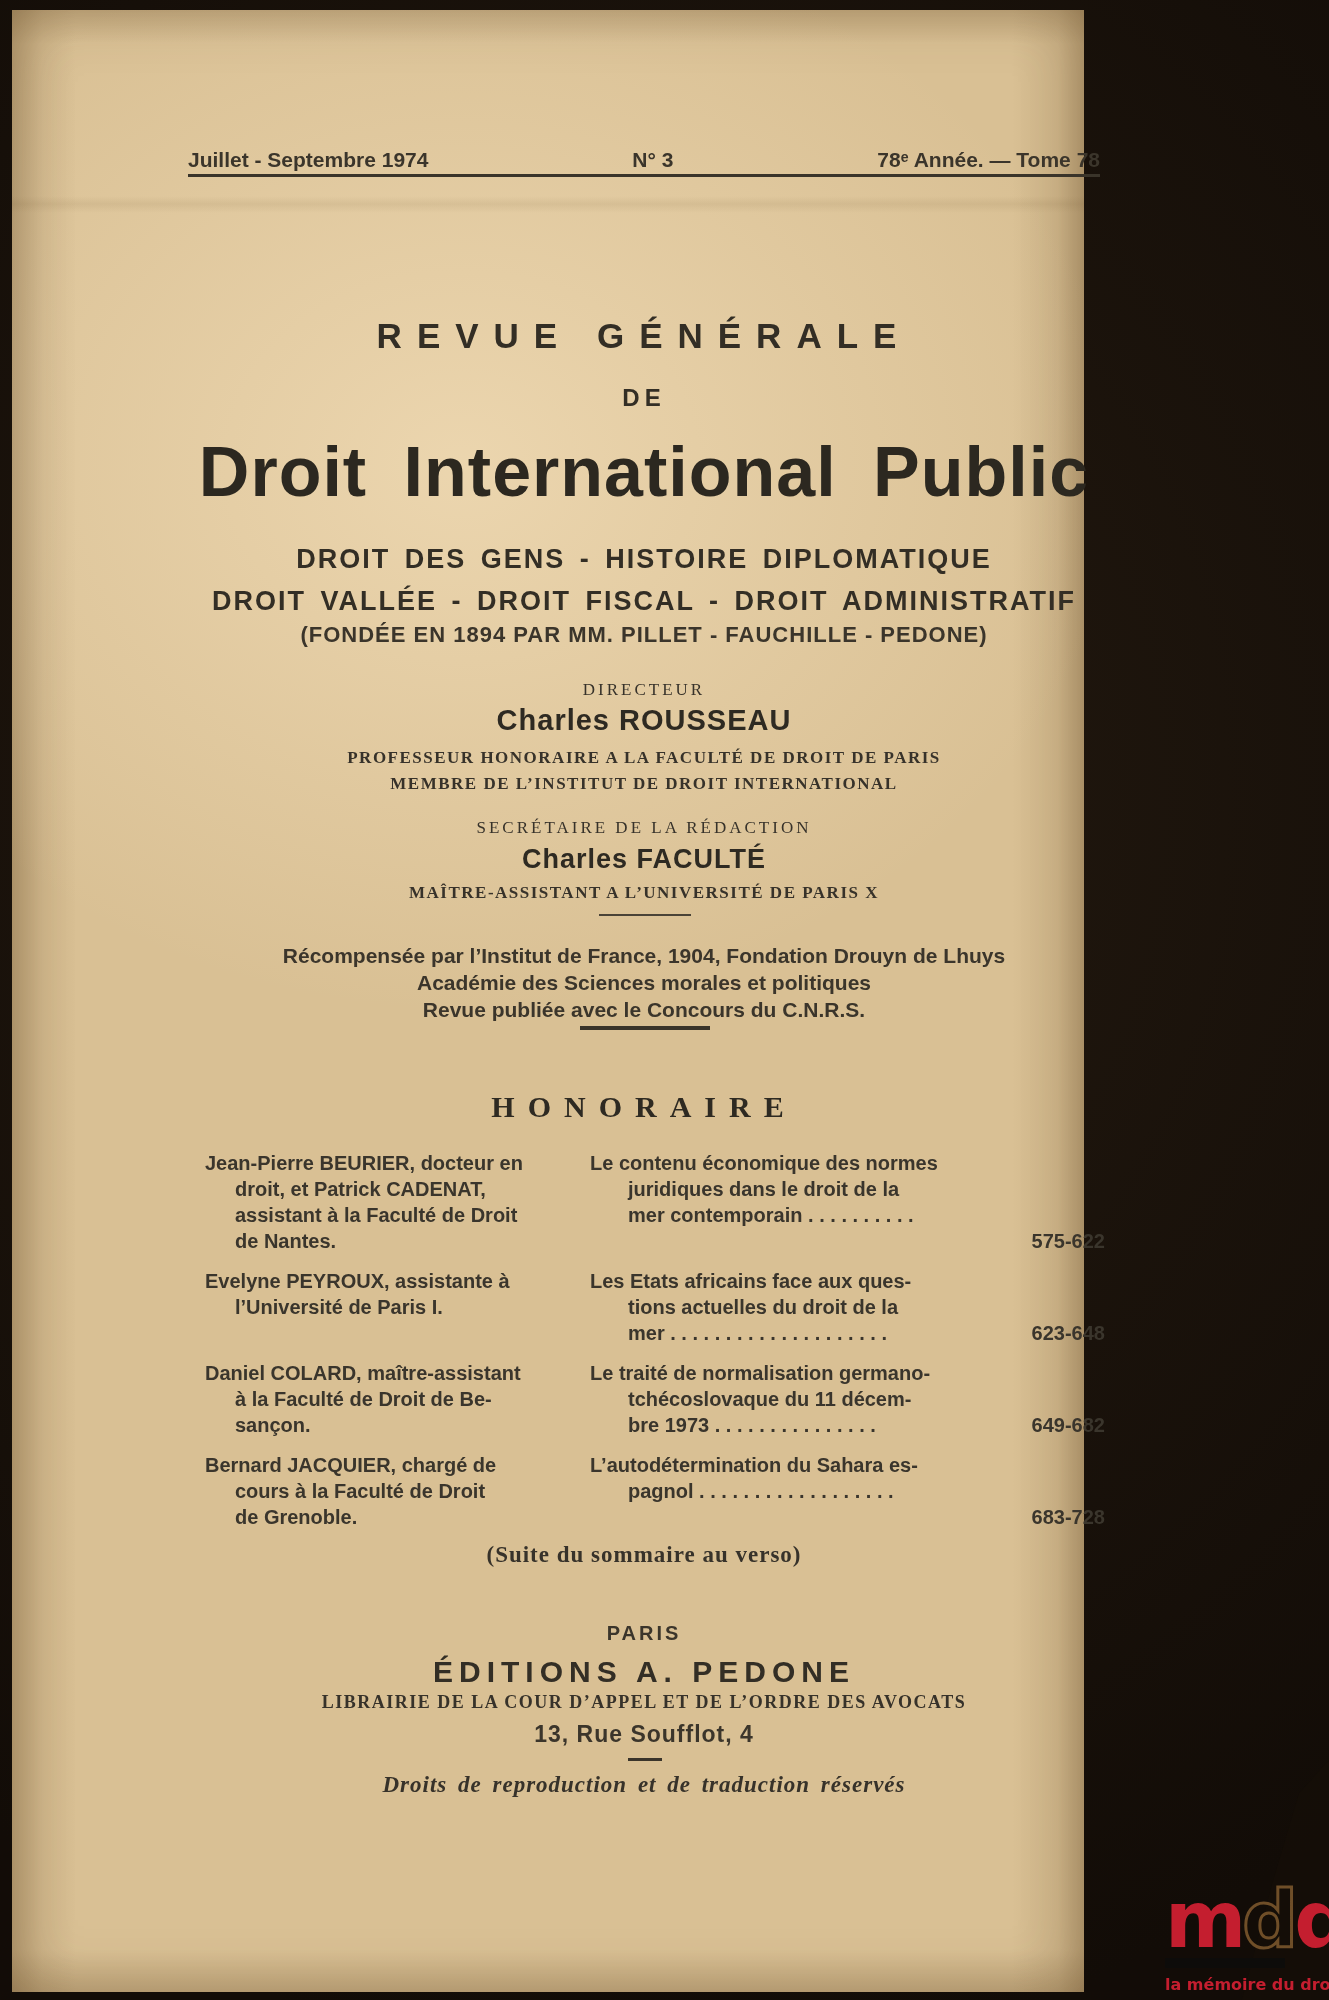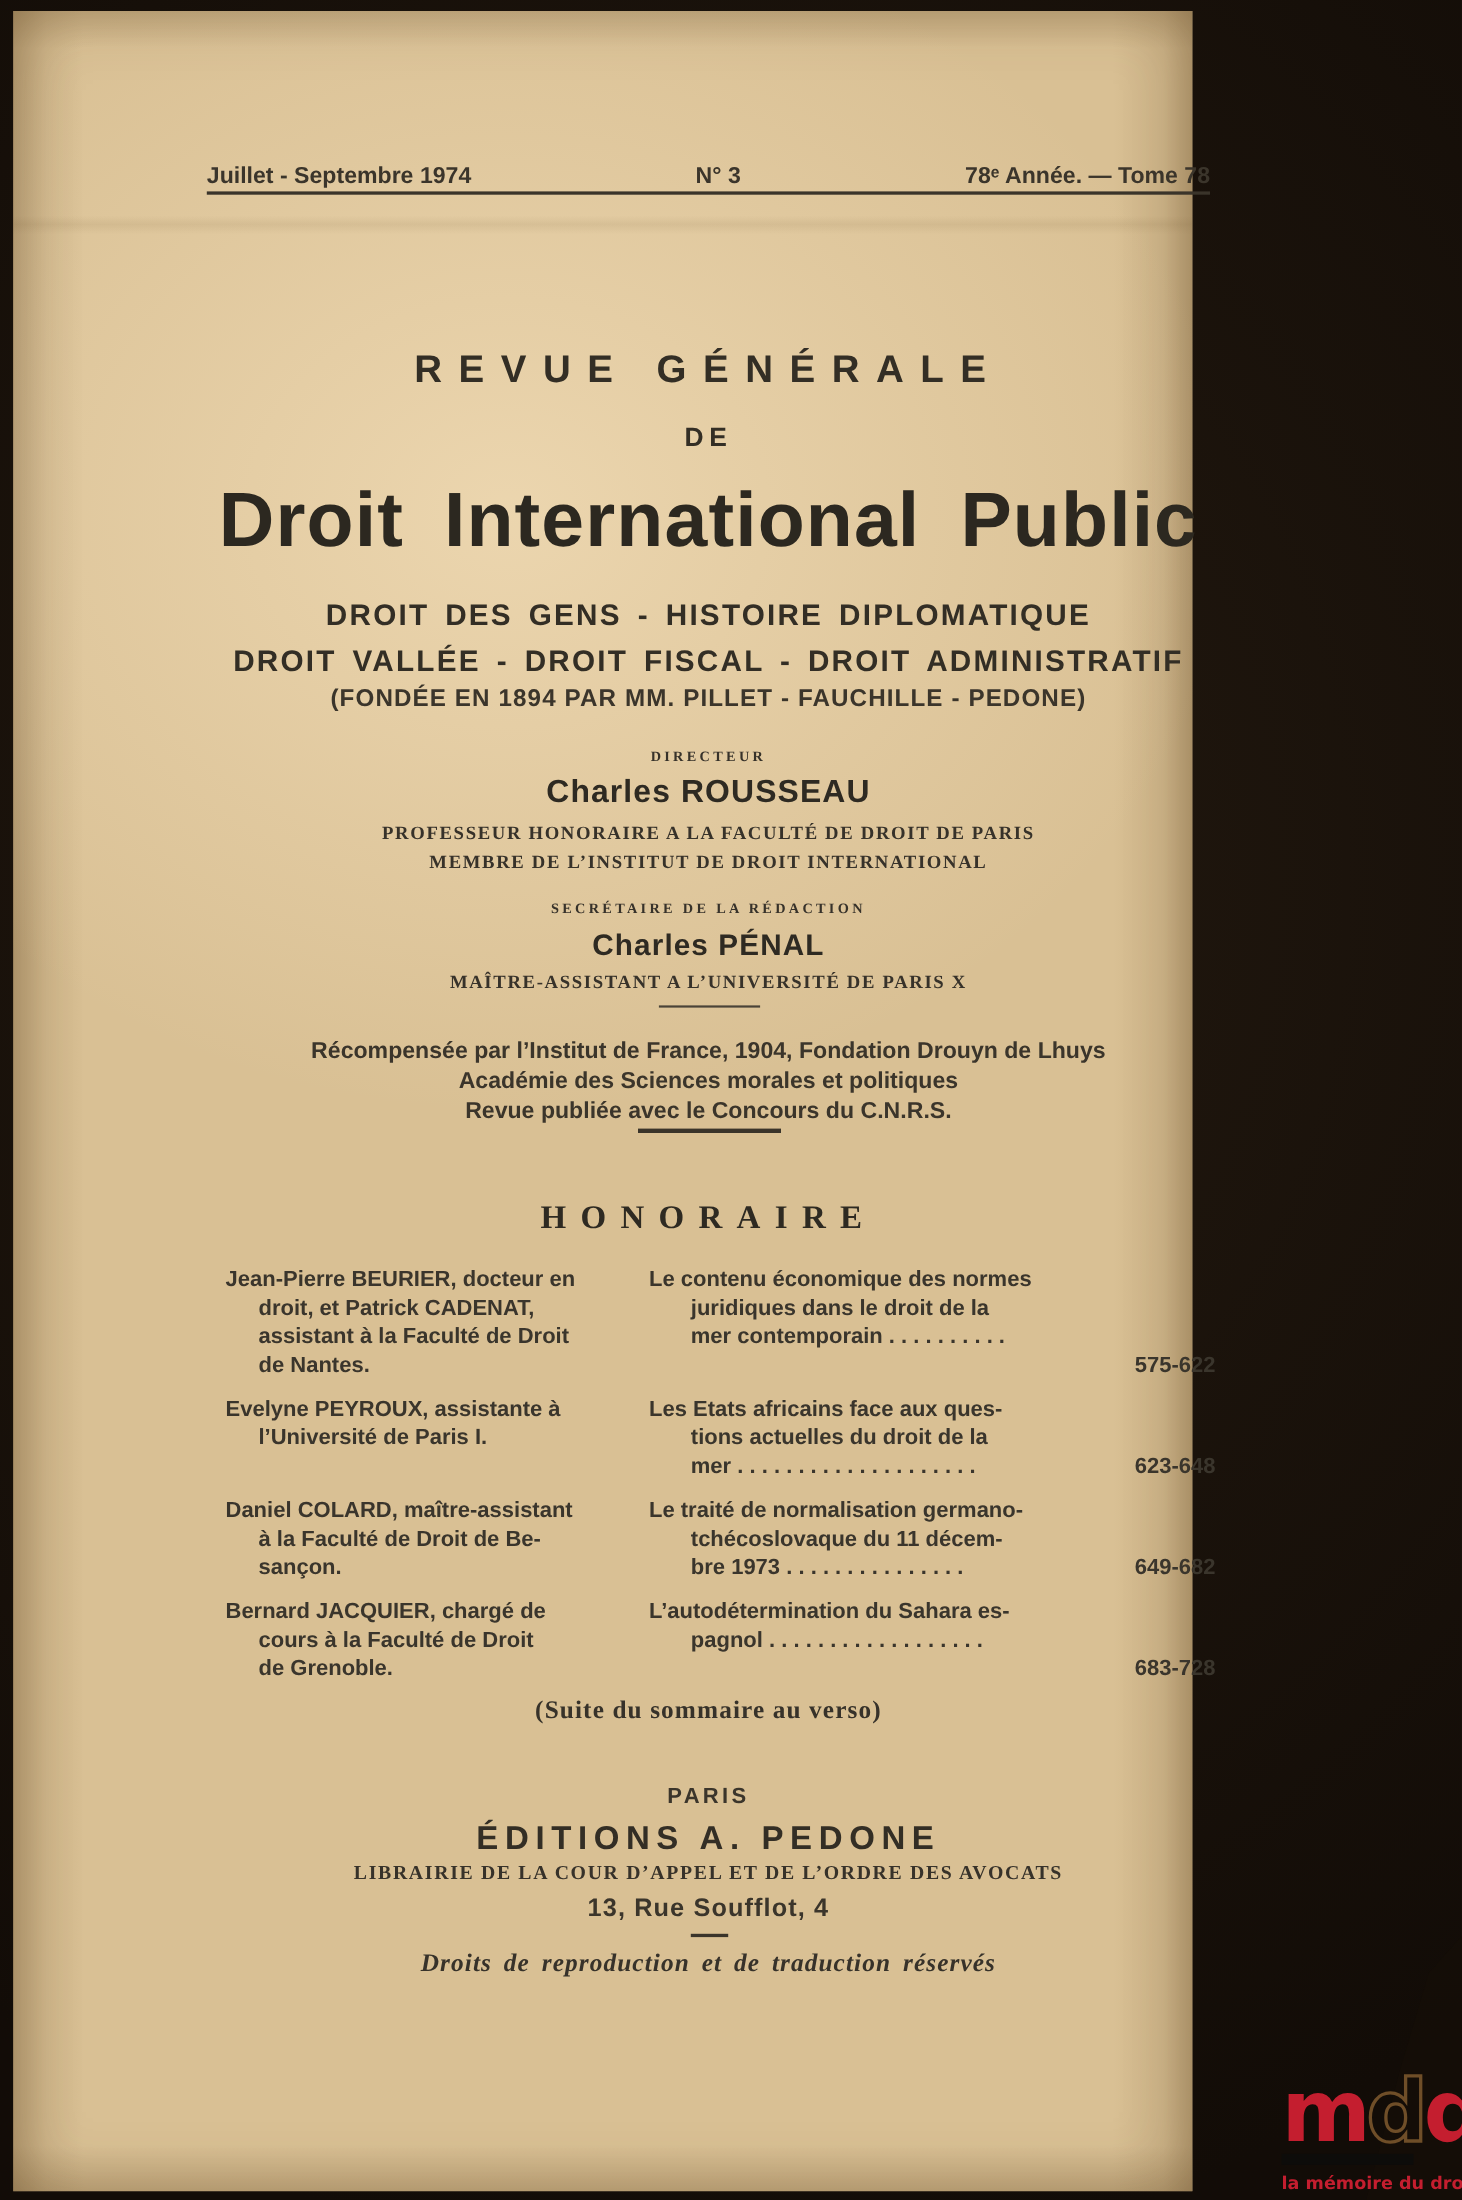--- a/index.html
+++ b/index.html
@@ -39,21 +39,21 @@
   .hdr-rule{top:164px;left:176px;width:912px;height:3px;background:#3a342a;}
 
   
   .series1{top:306px;font-weight:700;font-size:35px;letter-spacing:15px;color:#332e25;}
   .series2{top:374px;font-weight:700;font-size:24px;letter-spacing:5px;color:#332e25;}
   .maintitle{top:424px;font-weight:700;font-size:70px;line-height:1.1;letter-spacing:1px;word-spacing:16px;color:#2c2820;}
   .fields{top:528px;font-weight:700;font-size:27px;line-height:42px;letter-spacing:2px;word-spacing:5px;color:#332e25;}
   .founded{top:612px;font-weight:700;font-size:22px;letter-spacing:1px;color:#3b352b;}
 
   
-  .role{font-family:"Liberation Serif","DejaVu Serif",serif;font-weight:700;font-size:13px;letter-spacing:3px;color:#37322a;}
+  .role{font-family:"Liberation Serif","DejaVu Serif",serif;font-weight:400;font-size:17px;letter-spacing:3px;color:#37322a;}
   .d-role{top:670px;}
   .d-name{top:694px;font-weight:700;font-size:29px;letter-spacing:1px;color:#2e2a22;}
   .d-titles{top:735px;font-family:"Liberation Serif","DejaVu Serif",serif;font-weight:700;font-size:17px;line-height:26px;letter-spacing:1.5px;color:#37322a;}
   .s-role{top:808px;}
   .s-name{top:834px;font-weight:700;font-size:27px;letter-spacing:1px;color:#2e2a22;}
   .s-titles{top:870px;font-family:"Liberation Serif","DejaVu Serif",serif;font-weight:700;font-size:17px;line-height:26px;letter-spacing:1.5px;color:#37322a;}
   .rule-xs{top:904px;left:587px;width:92px;height:2px;background:#4a4337;}
 
   
   .awards{top:932px;font-weight:700;font-size:21px;line-height:27px;color:#3b352b;}
@@ -105,21 +105,21 @@
     <div>DROIT VALLÉE - DROIT FISCAL - DROIT ADMINISTRATIF</div>
   </div>
   <div class="abs ctr founded">(FONDÉE EN 1894 PAR MM. PILLET - FAUCHILLE - PEDONE)</div>
 
   <div class="abs ctr role d-role">DIRECTEUR</div>
   <div class="abs ctr d-name">Charles ROUSSEAU</div>
   <div class="abs ctr d-titles lines">PROFESSEUR HONORAIRE A LA FACULTÉ DE DROIT DE PARIS
 MEMBRE DE L’INSTITUT DE DROIT INTERNATIONAL</div>
 
   <div class="abs ctr role s-role">SECRÉTAIRE DE LA RÉDACTION</div>
-  <div class="abs ctr s-name">Charles PÉNAL</div>
+  <div class="abs ctr s-name">Charles FACULTÉ</div>
   <div class="abs ctr s-titles lines">MAÎTRE-ASSISTANT A L’UNIVERSITÉ DE PARIS X</div>
   <div class="abs rule-xs"></div>
 
   <div class="abs ctr awards lines">Récompensée par l’Institut de France, 1904, Fondation Drouyn de Lhuys
 Académie des Sciences morales et politiques
 Revue publiée avec le Concours du C.N.R.S.</div>
   <div class="abs rule-md"></div>
 
   <div class="abs ctr som-h">HONORAIRE</div>
 

